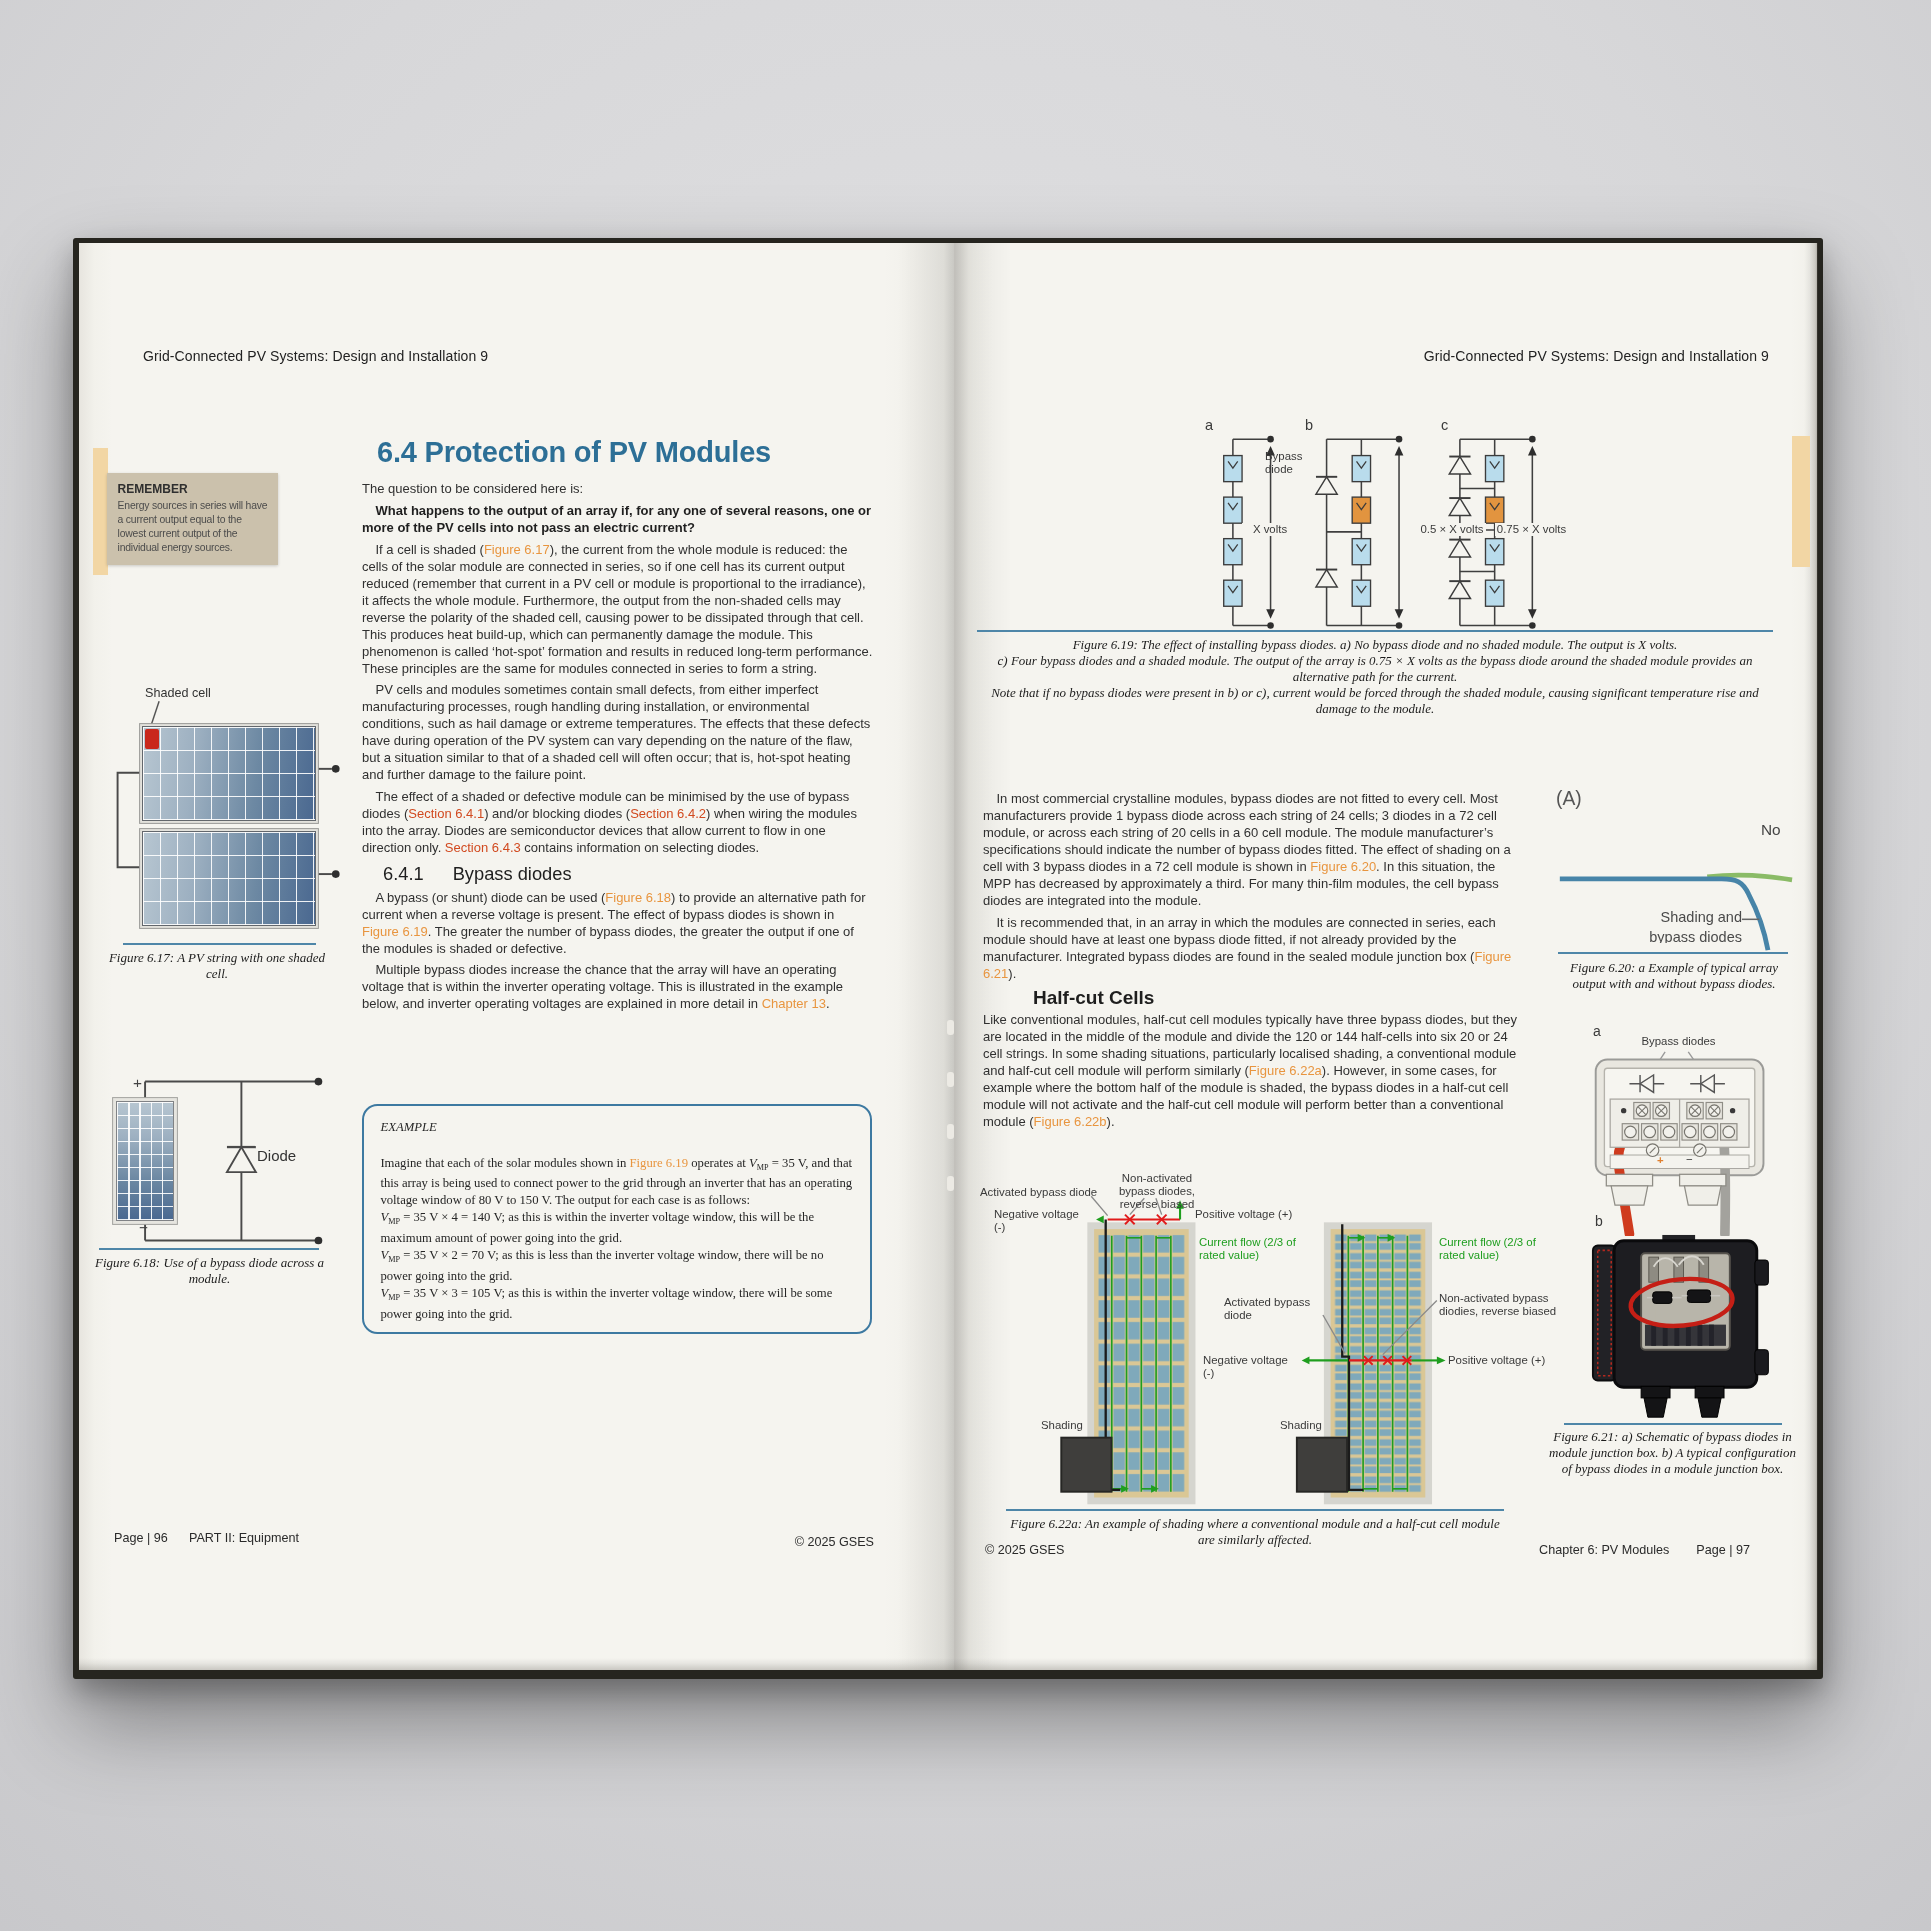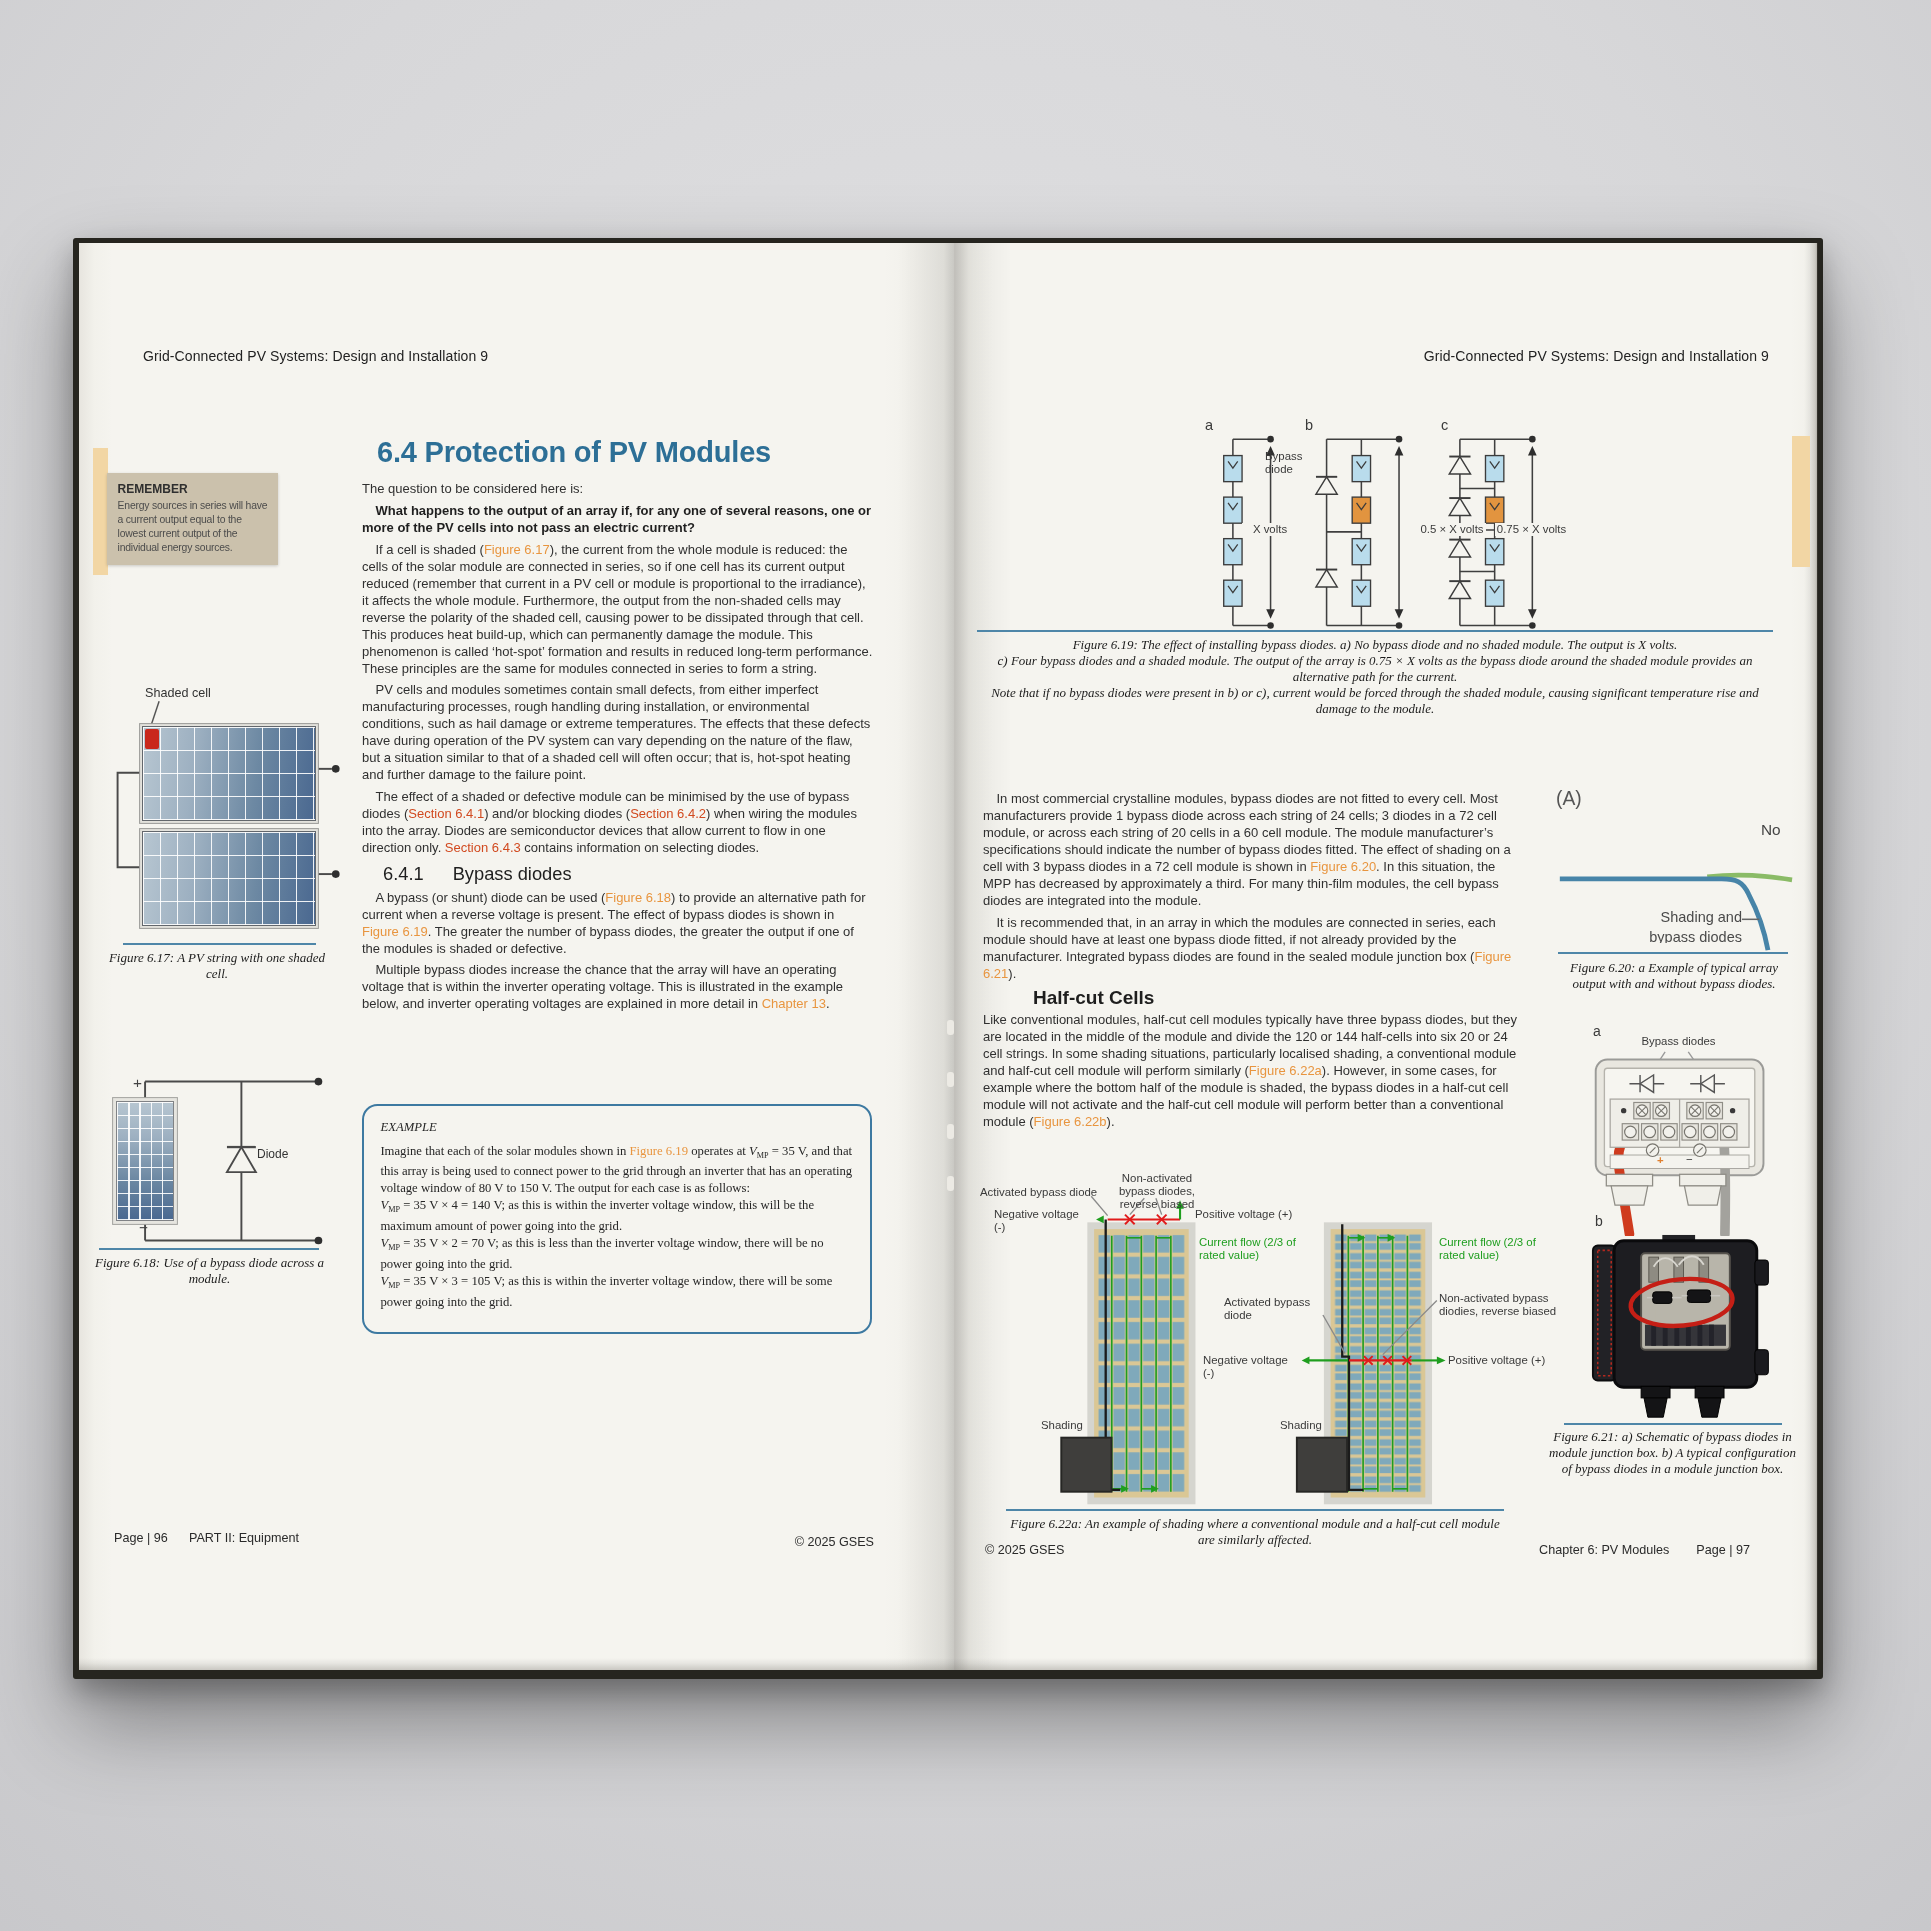--- a/index.html
+++ b/index.html
@@ -45,21 +45,21 @@
   .clip{height:13.5px;overflow:hidden}
   .paperbg{background:#f5f4ef}
 
   .tanbar{position:absolute;background:#f2d6a4}
   .rem{position:absolute;left:107px;top:473px;width:171px;height:92px;background:#cbc1ac;padding:8.7px 10.6px;box-sizing:border-box;box-shadow:0 1px 2.9px rgba(0,0,0,.18)}
   .rem h4{margin:0 0 2.9px;font-size:12px;color:#2f2f2f}
   .rem div{font-size:10.4px;line-height:14px;letter-spacing:-0.2px;color:#4c4c4c}
 
   .exbox{position:absolute;left:362px;top:1104px;width:510px;height:230px;border:2.9px solid #3d79a1;border-radius:15.4px;
     padding:12.6px 16.4px;box-sizing:border-box;font-family:"Liberation Serif",serif;font-size:12.7px;line-height:17px;color:#262626}
-  .exbox .ext{font-style:italic;margin-bottom:7px}
+  .exbox .ext{font-style:italic;margin-bottom:19px}
   .exbox div{margin:0}
 
   .panelh{position:absolute;width:172px;height:93px;border:1px solid #63676c;
     box-shadow:0 0 0 1.9px #e3e2dc,0 0 0 2.9px #9a9a96;
     background:linear-gradient(97deg,#b7c6d1 0%,#9db0c1 30%,#6d89a3 65%,#4a6890 100%)}
   .panelh::before{content:"";position:absolute;inset:0;
     background:repeating-linear-gradient(90deg,rgba(255,255,255,.9) 0 1.4px,transparent 1.4px 17px),
                repeating-linear-gradient(0deg,rgba(255,255,255,.9) 0 1.4px,transparent 1.4px 23px)}
   .redcell{position:absolute;left:1.9px;top:1.9px;width:14.5px;height:20px;background:#c9281c;border-radius:1.9px;z-index:2}
   .panelv{position:absolute;left:116px;top:1101px;width:56px;height:118px;border:1px solid #808285;
@@ -142,21 +142,21 @@
     <line x1="60" y1="177" x2="240" y2="177" stroke="#4a4a4a" stroke-width="2"></line>
     <circle cx="240" cy="177" r="4" fill="#2f2f2f"></circle>
     <line x1="160" y1="12" x2="160" y2="80" stroke="#4a4a4a" stroke-width="2"></line>
     <line x1="160" y1="106" x2="160" y2="177" stroke="#4a4a4a" stroke-width="2"></line>
     <line x1="145" y1="80" x2="175" y2="80" stroke="#4a4a4a" stroke-width="2.4"></line>
     <polygon points="145,106 175,106 160,80" fill="#f5f4ef" stroke="#4a4a4a" stroke-width="2"></polygon>
   </svg>
   <div class="panelv"></div>
   <div class="t" style="left:133px;top:1074px;font-size:15.4px;color:#444">+</div>
   <div class="t" style="left:139px;top:1219px;font-size:15.4px;color:#444">−</div>
-  <div class="t" style="left:257px;top:1147px;font-size:12px;color:#333">Diode</div>
+  <div class="t" style="left:257px;top:1147px;font-size:15px;color:#333">Diode</div>
   <div class="rule" style="left:99px;top:1248px;width:220px"></div>
   <div class="cap" style="left:85px;top:1255px;width:249px">Figure 6.18: Use of a bypass diode across a module.</div>
 
   <div class="t ftr" style="left:114px;top:1531px">Page | 96</div>
   <div class="t ftr" style="left:189px;top:1531px">PART II: Equipment</div>
   <div class="t ftr" style="left:731px;top:1535px;width:143px;text-align:right">© 2025 GSES</div>
 
   <div class="t hdr" style="left:1381px;top:348px;width:388px;text-align:right">Grid-Connected PV Systems: Design and Installation 9</div>
   <div class="tanbar" style="left:1792px;top:436px;width:18.3px;height:131px"></div>
 

